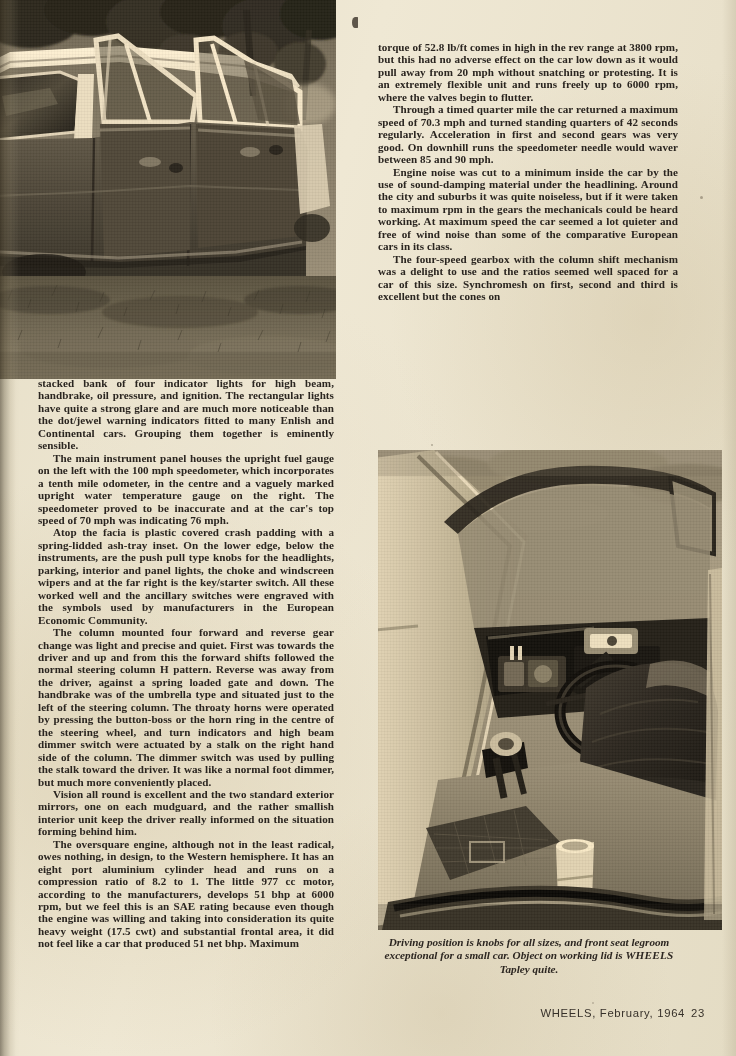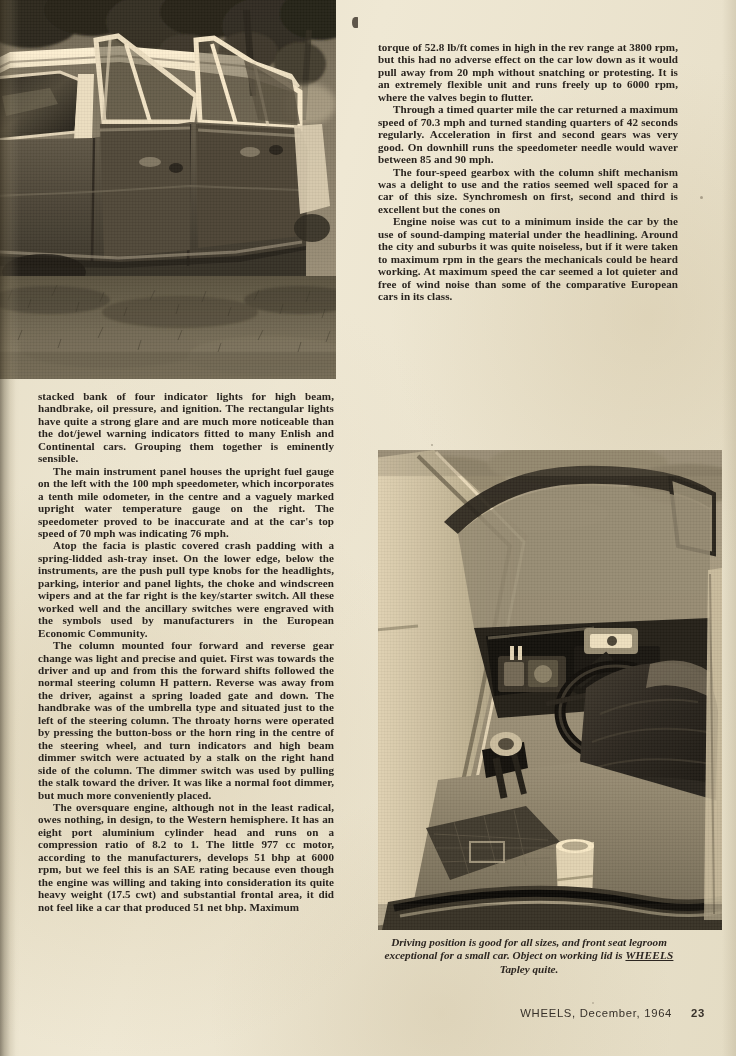--- a/index.html
+++ b/index.html
@@ -59,21 +59,21 @@
     -webkit-font-smoothing: none;
   }
   .col p {
     margin: 0;
     text-indent: 1.35em;
     text-align: justify;
     text-justify: inter-word;
   }
   .col p.noindent { text-indent: 0; }
 
-  #left-col  { left: 38px; top: 390px; width: 296px; }
+  #left-col  { left: 38px; top: 377px; width: 296px; }
   #right-col { left: 378px; top: 41px;  width: 300px; }
 
   
   .photo {
     position: absolute;
     overflow: hidden;
     background: #8e8474;
     filter: contrast(1.04) sepia(0.30) brightness(0.99);
   }
   .photo .grain {
@@ -96,35 +96,35 @@
     top: 936px;
     width: 310px;
     font-family: "Liberation Serif", serif;
     font-style: italic;
     font-weight: 700;
     font-size: 11.2px;
     line-height: 13.4px;
     color: #2c2621;
     text-align: center;
   }
-  #caption .brand { font-style: italic; font-weight: 700; letter-spacing: 0.02em; text-decoration: underline; }
+  #caption .brand { font-style: italic; font-weight: 700; letter-spacing: 0.02em; }
 
   
   #footer {
     position: absolute;
     left: 0;
     top: 1007px;
     width: 705px;
     text-align: right;
     font-family: "Liberation Sans", sans-serif;
     font-size: 11.3px;
     letter-spacing: 0.06em;
     color: #37312a;
   }
-  #footer .pageno { margin-left: 19px; font-weight: bold; }
+  #footer .pageno { margin-left: 6px; }
 
   
   #ink-mark {
     position: absolute;
     left: 352px; top: 17px;
     width: 6px; height: 11px;
     border-radius: 60% 10% 10% 60%;
     background: #443c31;
     opacity: 0.85;
   }
@@ -402,37 +402,38 @@
   </div>
 
   <div id="ink-mark"></div>
   <div id="speck-a"></div>
   <div id="speck-b"></div>
   <div id="speck-c"></div>
 
   <div class="col" id="right-col">
     <p class="noindent">torque of 52.8 lb/ft comes in high in the rev range at 3800 rpm, but this had no adverse effect on the car low down as it would pull away from 20 mph without snatching or protesting. It is an extremely flexible unit and runs freely up to 6000 rpm, where the valves begin to flutter.</p>
     <p>Through a timed quarter mile the car returned a maximum speed of 70.3 mph and turned standing quarters of 42 seconds regularly. Acceleration in first and second gears was very good. On downhill runs the speedometer needle would waver between 85 and 90 mph.</p>
+    <p>Engine noise was cut to a minimum inside the car by the use of sound-damping material under the headlining. Around the city and suburbs it was quite noiseless, but if it were taken to maximum rpm in the gears the mechanicals could be heard working. At maximum speed the car seemed a lot quieter and free of wind noise than some of the comparative European cars in its class.</p>
     <p>The four-speed gearbox with the column shift mechanism was a delight to use and the ratios seemed well spaced for a car of this size. Synchromesh on first, second and third is excellent but the cones on</p>
-    <p>Engine noise was cut to a minimum inside the car by the use of sound-damping material under the headlining. Around the city and suburbs it was quite noiseless, but if it were taken to maximum rpm in the gears the mechanicals could be heard working. At maximum speed the car seemed a lot quieter and free of wind noise than some of the comparative European cars in its class.</p>
   </div>
 
   <div class="col" id="left-col">
     <p class="noindent">stacked bank of four indicator lights for high beam, handbrake, oil pressure, and ignition. The rectangular lights have quite a strong glare and are much more noticeable than the dot/jewel warning indicators fitted to many Enlish and Continental cars. Grouping them together is eminently sensible.</p>
     <p>The main instrument panel houses the upright fuel gauge on the left with the 100 mph speedometer, which incorporates a tenth mile odometer, in the centre and a vaguely marked upright water temperature gauge on the right. The speedometer proved to be inaccurate and at the car's top speed of 70 mph was indicating 76 mph.</p>
     <p>Atop the facia is plastic covered crash padding with a spring-lidded ash-tray inset. On the lower edge, below the instruments, are the push pull type knobs for the headlights, parking, interior and panel lights, the choke and windscreen wipers and at the far right is the key/starter switch. All these worked well and the ancillary switches were engraved with the symbols used by manufacturers in the European Economic Community.</p>
     <p>The column mounted four forward and reverse gear change was light and precise and quiet. First was towards the driver and up and from this the forward shifts followed the normal steering column H pattern. Reverse was away from the driver, against a spring loaded gate and down. The handbrake was of the umbrella type and situated just to the left of the steering column. The throaty horns were operated by pressing the button-boss or the horn ring in the centre of the steering wheel, and turn indicators and high beam dimmer switch were actuated by a stalk on the right hand side of the column. The dimmer switch was used by pulling the stalk toward the driver. It was like a normal foot dimmer, but much more conveniently placed.</p>
+    <p>Vision all round is excellent and the two standard exterior mirrors, one on each mudguard, and the rather smallish interior unit keep the driver really informed on the situation forming behind him.</p>
     <p>The oversquare engine, although not in the least radical, owes nothing, in design, to the Western hemisphere. It has an eight port aluminium cylinder head and runs on a compression ratio of 8.2 to 1. The little 977 cc motor, according to the manufacturers, develops 51 bhp at 6000 rpm, but we feel this is an SAE rating because even though the engine was willing and taking into consideration its quite heavy weight (17.5 cwt) and substantial frontal area, it did not feel like a car that produced 51 net bhp. Maximum</p>
   </div>
 
   <div id="caption">
-    <span>Driving position is good for all sizes, and front seat</span>
+    <span>Driving position is knobs for all sizes, and front seat</span>
     <span>legroom exceptional for a small car. Object on</span>
     <span>working lid is </span><span class="brand">WHEELS</span><span> Tapley quite.</span>
   </div>
 
   <div id="footer">
-    <span>WHEELS, December, 1964</span><span class="pageno">23</span>
+    <span>WHEELS, February, 1964</span><span class="pageno">23</span>
   </div>
 
   <div class="gutter"></div>
   <div class="edge-right"></div>
 </div>
 
 </body></html>

